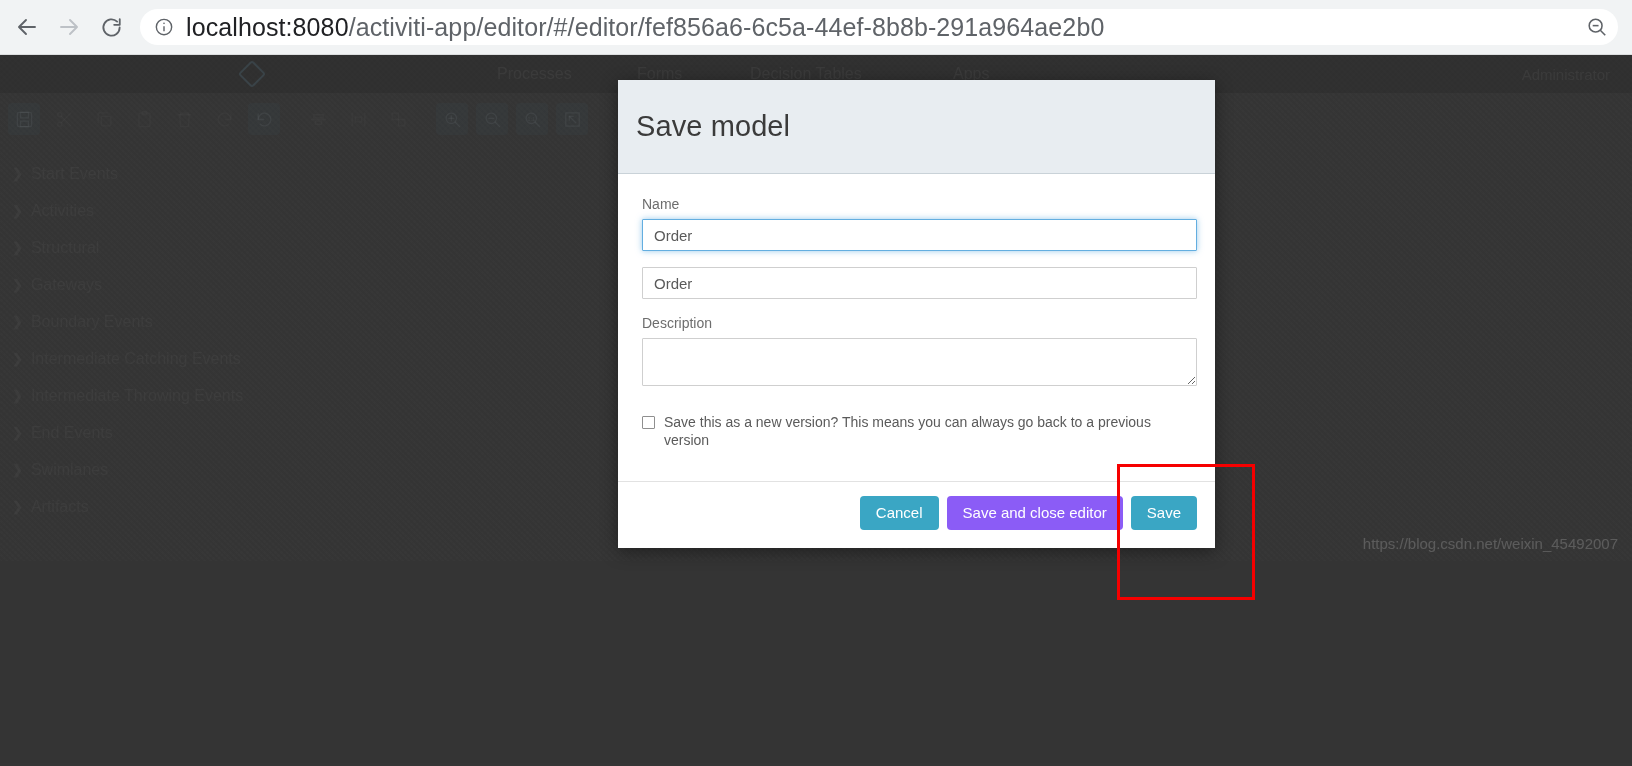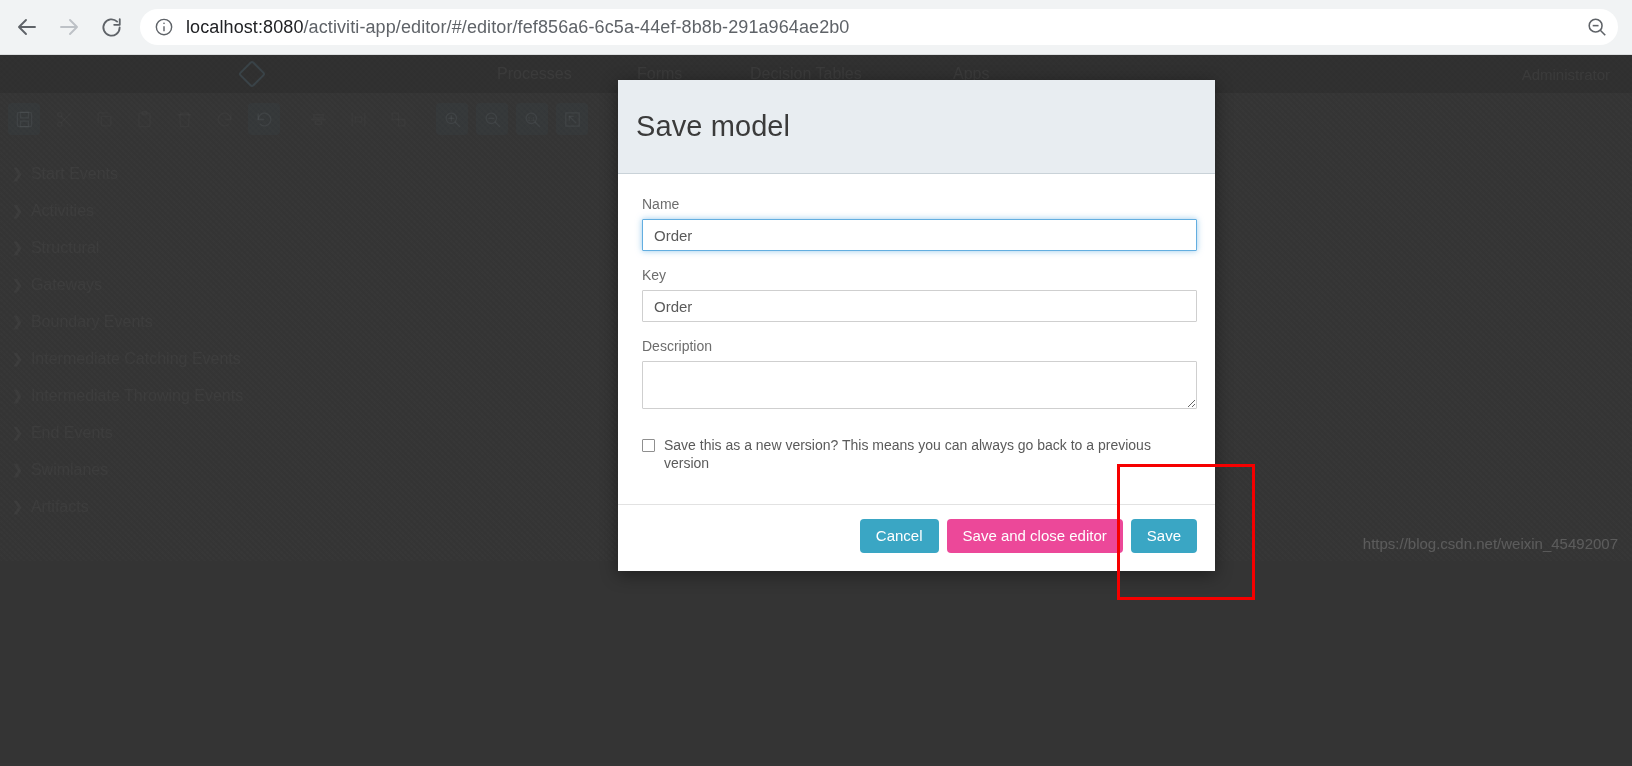--- a/index.html
+++ b/index.html
@@ -43,21 +43,21 @@
     padding: 0 14px;
     position: relative;
   }
   .omni-info {
     width: 20px; height: 20px; flex: 0 0 20px;
     margin-right: 12px;
     color: #5f6368;
   }
   .omni-info svg { display: block; }
   .omni-url {
-    font-size: 18px;
+    font-size: 25px;
     color: #5f6368;
     white-space: nowrap;
     overflow: hidden;
     letter-spacing: 0.1px;
   }
   .omni-url .host { color: #202124; }
   .omni-zoom {
     position: absolute; right: 10px; top: 50%;
     transform: translateY(-50%);
     width: 22px; height: 22px;
@@ -507,37 +507,36 @@
       <div class="modal-title">Save model</div>
     </div>
 
     <div class="modal-body">
       <div class="field">
         <label class="field-label">Name</label>
         <input class="field-input focused" type="text" value="Order" style="border-color: rgb(99, 174, 224);">
       </div>
 
       <div class="field">
-        <label class="field-label">Key</label>
         <input class="field-input" type="text" value="Order" style="">
       </div>
 
       <div class="field">
         <label class="field-label">Description</label>
         <textarea class="field-textarea" style=""></textarea>
       </div>
 
       <div class="checkbox-row">
         <div class="checkbox-box"></div>
         <div class="checkbox-label">Save this as a new version? This means you can always go back to a previous version</div>
       </div>
     </div>
 
     <div class="modal-footer">
       <button class="btn" style="background: rgb(58, 166, 196);">Cancel</button>
-      <button class="btn" style="background: #ec4899;">Save and close editor</button>
+      <button class="btn" style="background: #8b5cf6;">Save and close editor</button>
       <button class="btn" style="background: rgb(58, 166, 196);">Save</button>
     </div>
   </div>
 
   <div class="annotation-box" style="border-color: rgb(246, 0, 0);"></div>
 
 </div>
 
 </body></html>

